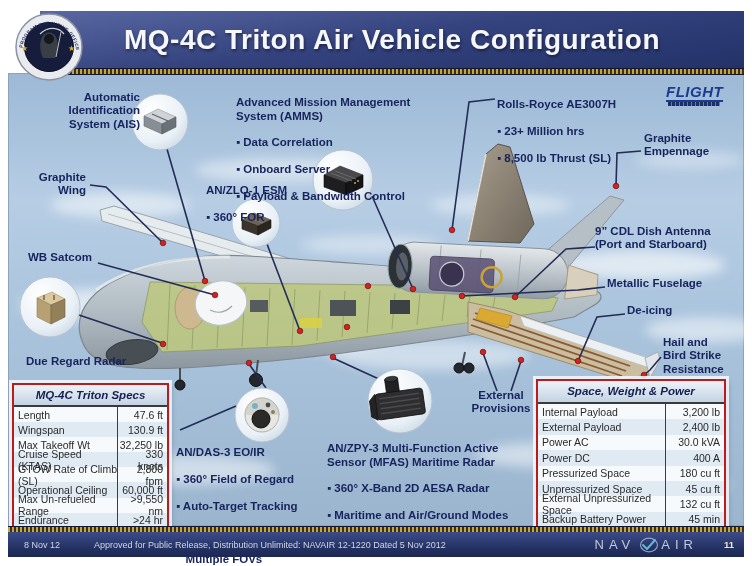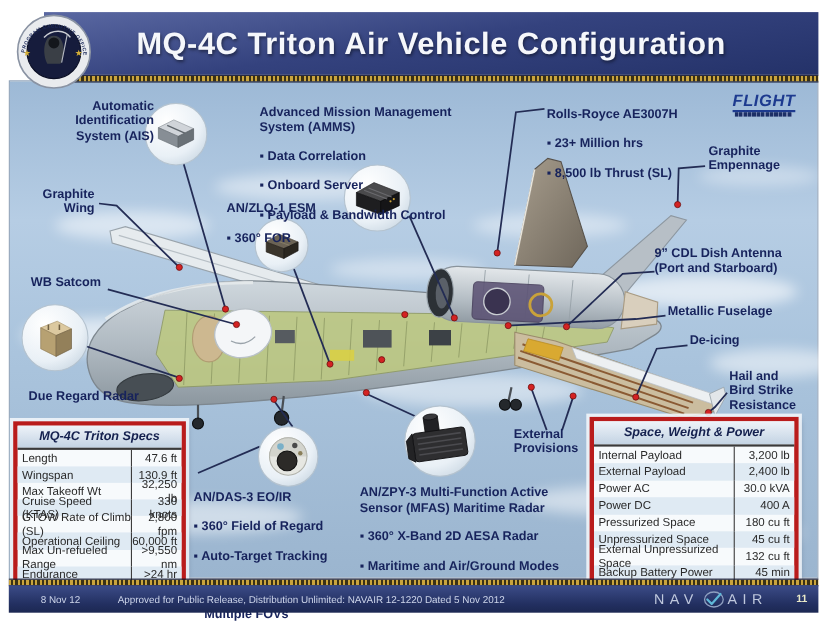--- a/index.html
+++ b/index.html
@@ -20,29 +20,29 @@
   
   .sky{position:absolute;left:8px;top:73px;width:736px;height:453px;z-index:1;
        border:1px solid #8fa2b8;box-sizing:border-box;
        background:linear-gradient(180deg,#9db9d6 0%,#b6cde4 28%,#aac4dd 55%,#9bb5cf 100%);}
   .scene{position:absolute;left:0;top:0;width:752px;height:566px;z-index:2;}
   
   .lbl{position:absolute;z-index:3;color:#17235c;font-weight:bold;font-size:11.5px;line-height:1.16;
        white-space:pre-line;}
   .lbl .t{white-space:pre-line;}
   .lbl .b{white-space:pre;font-size:11.5px;}
-  .r{text-align:right;} .c{text-align:left;}
+  .r{text-align:right;} .c{text-align:center;}
   
   .flight{position:absolute;left:666px;top:84px;z-index:3;color:#1d3a8f;font-weight:bold;
        font-size:15px;font-style:italic;letter-spacing:.5px;line-height:1;
        border-bottom:2px solid #1d3a8f;padding-bottom:1px;}
   .flightbar{position:absolute;left:668px;top:102px;width:52px;height:4px;z-index:3;
        background:repeating-linear-gradient(90deg,#1c2f66 0 3px,#6c7aa6 3px 4px);}
   
-  .spec{position:absolute;z-index:4;background:#f7fafc;border:4px solid #b91c1c;box-sizing:border-box;
+  .spec{position:absolute;z-index:4;background:#f7fafc;border:2px solid #b91c1c;box-sizing:border-box;
         box-shadow:0 0 0 3px rgba(244,248,251,.85),2px 3px 5px rgba(30,40,60,.35);}
   .spec .tt{font-size:11.5px;font-weight:bold;font-style:italic;color:#14204e;text-align:center;
         background:linear-gradient(180deg,#eef3f9 0%,#c3d3e3 100%);border-bottom:2px solid #3a3a3a;}
   .spec .tr{display:flex;align-items:center;}
   .spec .tr:nth-child(odd){background:#dfeaf3;}
   .spec .tl{font-size:10.5px;color:#2a2a2a;padding-left:4px;}
   .spec .tv{font-size:10.5px;color:#2a2a2a;text-align:right;padding-right:4px;box-sizing:border-box;
         border-left:1.5px solid #3d3d3d;align-self:stretch;display:flex;align-items:center;justify-content:flex-end;}
   #t-left{left:12px;top:383px;width:157px;}
   #t-left .tt{height:20px;line-height:20px;}
@@ -51,21 +51,21 @@
   #t-left .tv{flex:1;}
   #t-right{left:536px;top:379px;width:190px;}
   #t-right .tt{height:21px;line-height:21px;}
   #t-right .tr{height:15.4px;}
   #t-right .tl{flex:0 0 123px;}
   #t-right .tv{flex:1;}
   
   .ftr{position:absolute;left:8px;top:532px;width:736px;height:25px;z-index:6;
        background:linear-gradient(180deg,#3c4c88 0%,#222f60 70%,#1c2852 100%);
        display:flex;align-items:center;color:#cdd5ea;font-size:9px;}
-  .ftr .date{margin-left:29px;width:58px;}
+  .ftr .date{margin-left:16px;width:58px;}
   .ftr .appr{margin-left:12px;flex:1;}
   .navlogo{display:flex;align-items:center;color:#bfc8dd;font-size:13px;letter-spacing:5px;
        font-weight:normal;margin-right:26px;}
   .navlogo svg{margin:0 2px 0 4px;}
   .pgnum{margin-right:10px;color:#e9e9c8;font-size:9.5px;font-weight:bold;}
 </style>
 </head>
 <body>
 
 <div class="stage">

